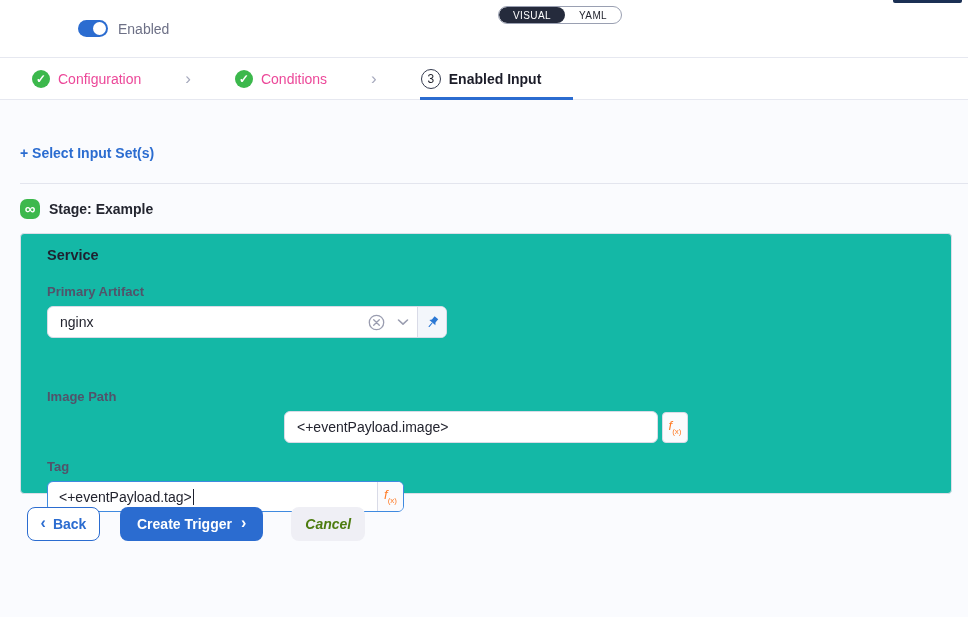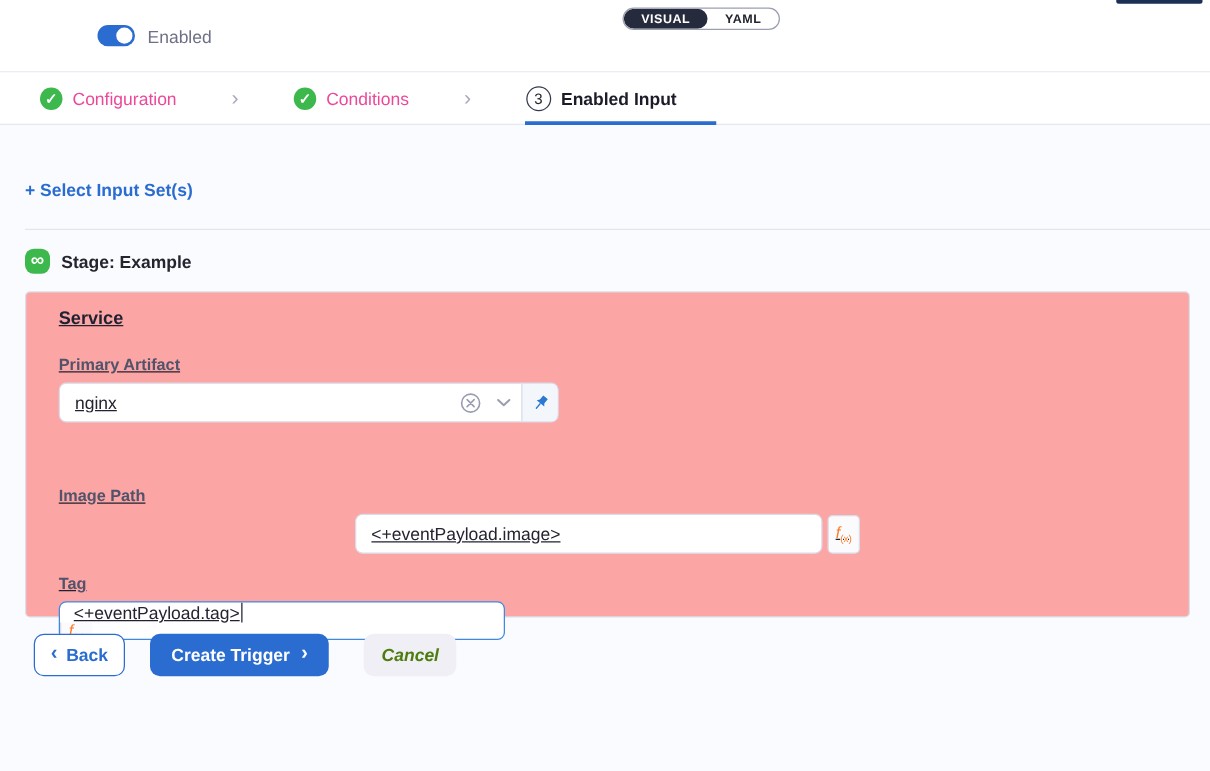--- a/index.html
+++ b/index.html
@@ -7,21 +7,21 @@
   body { font-family:"Liberation Sans", sans-serif; background:#ffffff; color:#1f2230; position:relative; }
 
   
   .header { height:58px; background:#fff; border-bottom:1px solid #e6e8f0; display:flex; align-items:center; padding:0 20px; position:relative; }
   .page-title { font-size:19px; font-weight:bold; color:#1b1c28; letter-spacing:-0.2px; }
   .toggle-wrap { display:flex; align-items:center; margin-left:30px;padding-left:28px; }
   .toggle { width:30px; height:17px; background:#2b6cd0; border-radius:9px; position:relative; cursor:pointer; }
   .toggle .knob { position:absolute; top:2px; right:2px; width:13px; height:13px; border-radius:50%; background:#fff; }
   .toggle-label { margin-left:10px; font-size:14px; color:#6d7086; }
   .mode-pill { position:absolute; left:498px; top:6px; height:18px; display:flex; align-items:stretch; border:1px solid #9aa0b2; border-radius:10px; background:#fff; overflow:hidden; }
-  .mode-seg { display:flex; align-items:center; justify-content:center; font-size:10px; font-weight:bold; letter-spacing:0.4px; padding:0 14px; cursor:pointer; }
+  .mode-seg { display:flex; align-items:center; justify-content:center; font-size:10px; font-weight:normal; letter-spacing:0.4px; padding:0 14px; cursor:pointer; }
   .mode-seg.active { background:#252b3c; color:#fff; border-radius:10px; }
   .mode-seg.inactive { color:#23252f; }
   .partial-top-button { position:absolute; right:6px; top:0; width:69px; height:3px; background:#1b3054; border-radius:0 0 2px 2px; }
 
   
   .tabbar { height:42px; background:#fff; border-bottom:1px solid #e6e8f0; display:flex; align-items:center; padding:0 0 0 32px; position:relative; }
   .tab { display:flex; align-items:center; gap:8px; cursor:pointer; height:100%; position:relative; }
   .tab-label { font-size:14px; color:#ec4899; }
   .tab.active .tab-label { font-weight:bold; color:#1b1c28; }
   .check-circle { width:18px; height:18px; border-radius:50%; background:#3cb84c; color:#fff; font-size:12px; font-weight:bold; display:flex; align-items:center; justify-content:center; line-height:1; }
@@ -32,41 +32,41 @@
   
   .content { height:517px; background:#fafbfe; padding:0 0 0 20px; position:relative; }
   .select-inputsets { padding-top:44px; }
   .link-blue { display:inline-block; font-size:14px; font-weight:bold; color:#2b6cd0; cursor:pointer; }
   .divider { margin-top:21px; margin-left:0; height:1px; background:#e3e5ee; width:948px; }
   .stage-row { margin-top:15px; display:flex; align-items:center; gap:9px; }
   .stage-icon { width:20px; height:20px; border-radius:7px; background:#3cb84c; color:#fff; font-size:15px; font-weight:bold; display:flex; align-items:center; justify-content:center; line-height:1; padding-bottom:1px; }
   .stage-label { font-size:14px; font-weight:bold; color:#23252f; }
 
   
-  .card { margin-top:14px; width:932px; height:261px; background:#fca5a5; border:1px solid #dcdeE8; border-radius:4px; padding:13px 26px;text-decoration:underline; }
+  .card { margin-top:14px; width:932px; height:261px; background:#14b8a6; border:1px solid #dcdeE8; border-radius:4px; padding:13px 26px; }
   .card-heading { font-size:14.5px; font-weight:bold; color:#1f2130; }
   .field-label { font-size:13px; font-weight:bold; color:#51536a; }
   .lbl-primary { margin-top:21px; }
   .lbl-image { margin-top:51px; }
   .lbl-tag { margin-top:16px; }
 
   .select-group { margin-top:7px; width:400px; height:32px; border:1px solid #d9dbe7; border-radius:6px; background:#fff; display:flex; align-items:stretch; overflow:hidden; }
   .select-group input { flex:1; border:none; outline:none; background:transparent; padding:0 8px 0 12px; font-size:14px; color:#23242f; font-family:"Liberation Sans", sans-serif; }
   .icon-btn { display:flex; align-items:center; justify-content:center; cursor:pointer; }
   .clear-btn { width:26px; }
   .chev-btn { width:28px; }
   .pin-seg { width:29px; background:#f3f6fb; border-left:1px solid #d9dbe7; display:flex; align-items:center; justify-content:center; cursor:pointer; }
 
   .input-row { margin-top:7px; display:flex; align-items:center;justify-content:center; }
   .text-input { width:374px; height:32px; border:1px solid #d9dbe7; border-radius:6px; background:#fff; padding:0 12px; font-size:14px; color:#23242f; outline:none; font-family:"Liberation Sans", sans-serif; }
   .fx-box { margin-left:4px; width:26px; height:31px; border:1px solid #d9dbe7; border-radius:4px; background:#fbfbfd; display:flex; align-items:center; justify-content:center; cursor:pointer; }
   .fx-glyph { color:#ff7b26; font-size:13px; font-style:italic; line-height:1; }
   .fx-glyph sub { font-size:8px; font-style:normal; }
 
-  .focus-group { margin-top:7px; width:357px; height:31px; border:1.5px solid #3f8ae0; border-radius:6px; background:#fff; display:flex; align-items:stretch; overflow:hidden;flex-direction:column; }
+  .focus-group { margin-top:7px; width:357px; height:31px; border:1.5px solid #3f8ae0; border-radius:6px; background:#fff; display:flex; align-items:stretch; overflow:hidden; }
   .focus-text { flex:1; display:flex; align-items:center; padding-left:11px; font-size:14px; color:#23242f; white-space:pre; }
   .caret { display:inline-block; width:1px; height:16px; background:#1f2230; margin-left:1px; }
   .focus-fx { width:26px; border-left:1px solid #d9dbe7; background:#fbfbfd; display:flex; align-items:center; justify-content:center; cursor:pointer; }
 
   
   .footer { margin-top:13px; display:flex; align-items:center; padding-left:7px; }
   .btn { height:34px; border-radius:8px; font-size:14px; font-weight:bold; display:flex; align-items:center; justify-content:center; cursor:pointer; font-family:"Liberation Sans", sans-serif; }
   .btn-back { width:73px; background:#fff; border:1.5px solid #2b6cd0; color:#2b6cd0; gap:7px; }
   .btn-create { margin-left:20px; padding:0 17px; background:#2b6cd0; border:none; color:#fff; gap:9px; }
   .btn-cancel { margin-left:28px; padding:0 14px; background:#efeff5; border:none; color:#4d7c0f;font-style:italic; }

